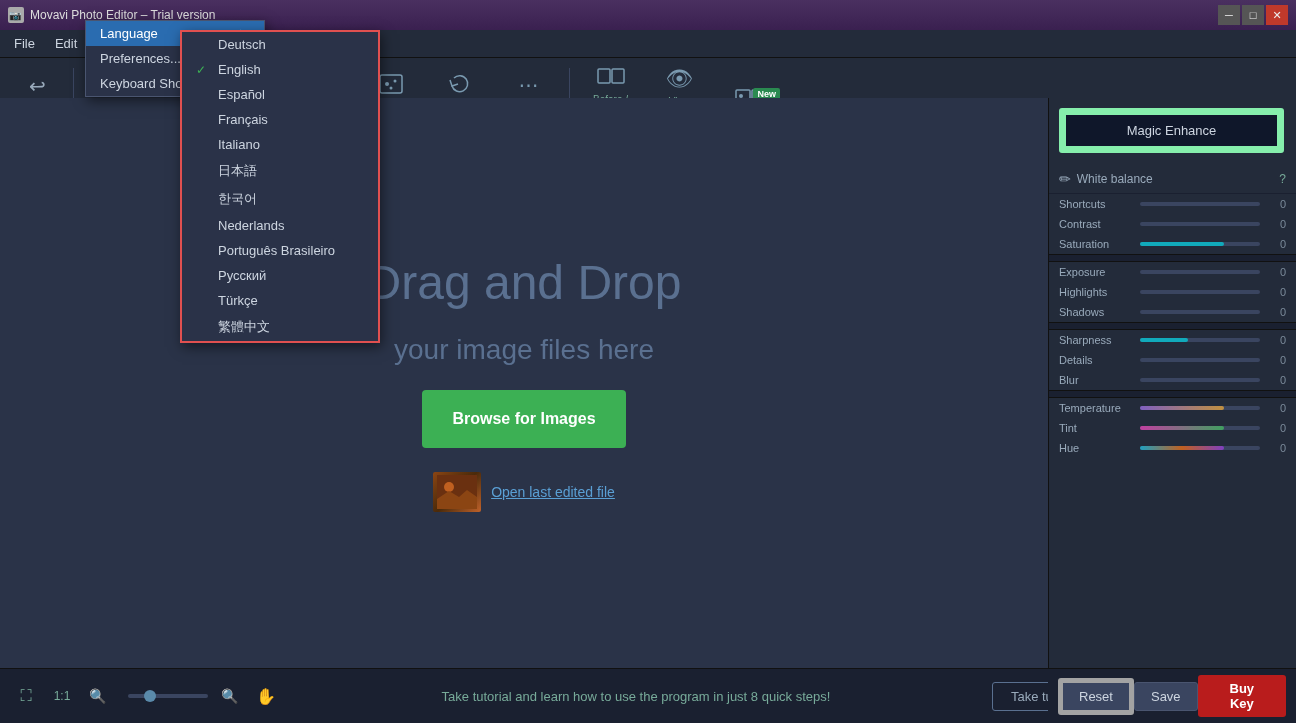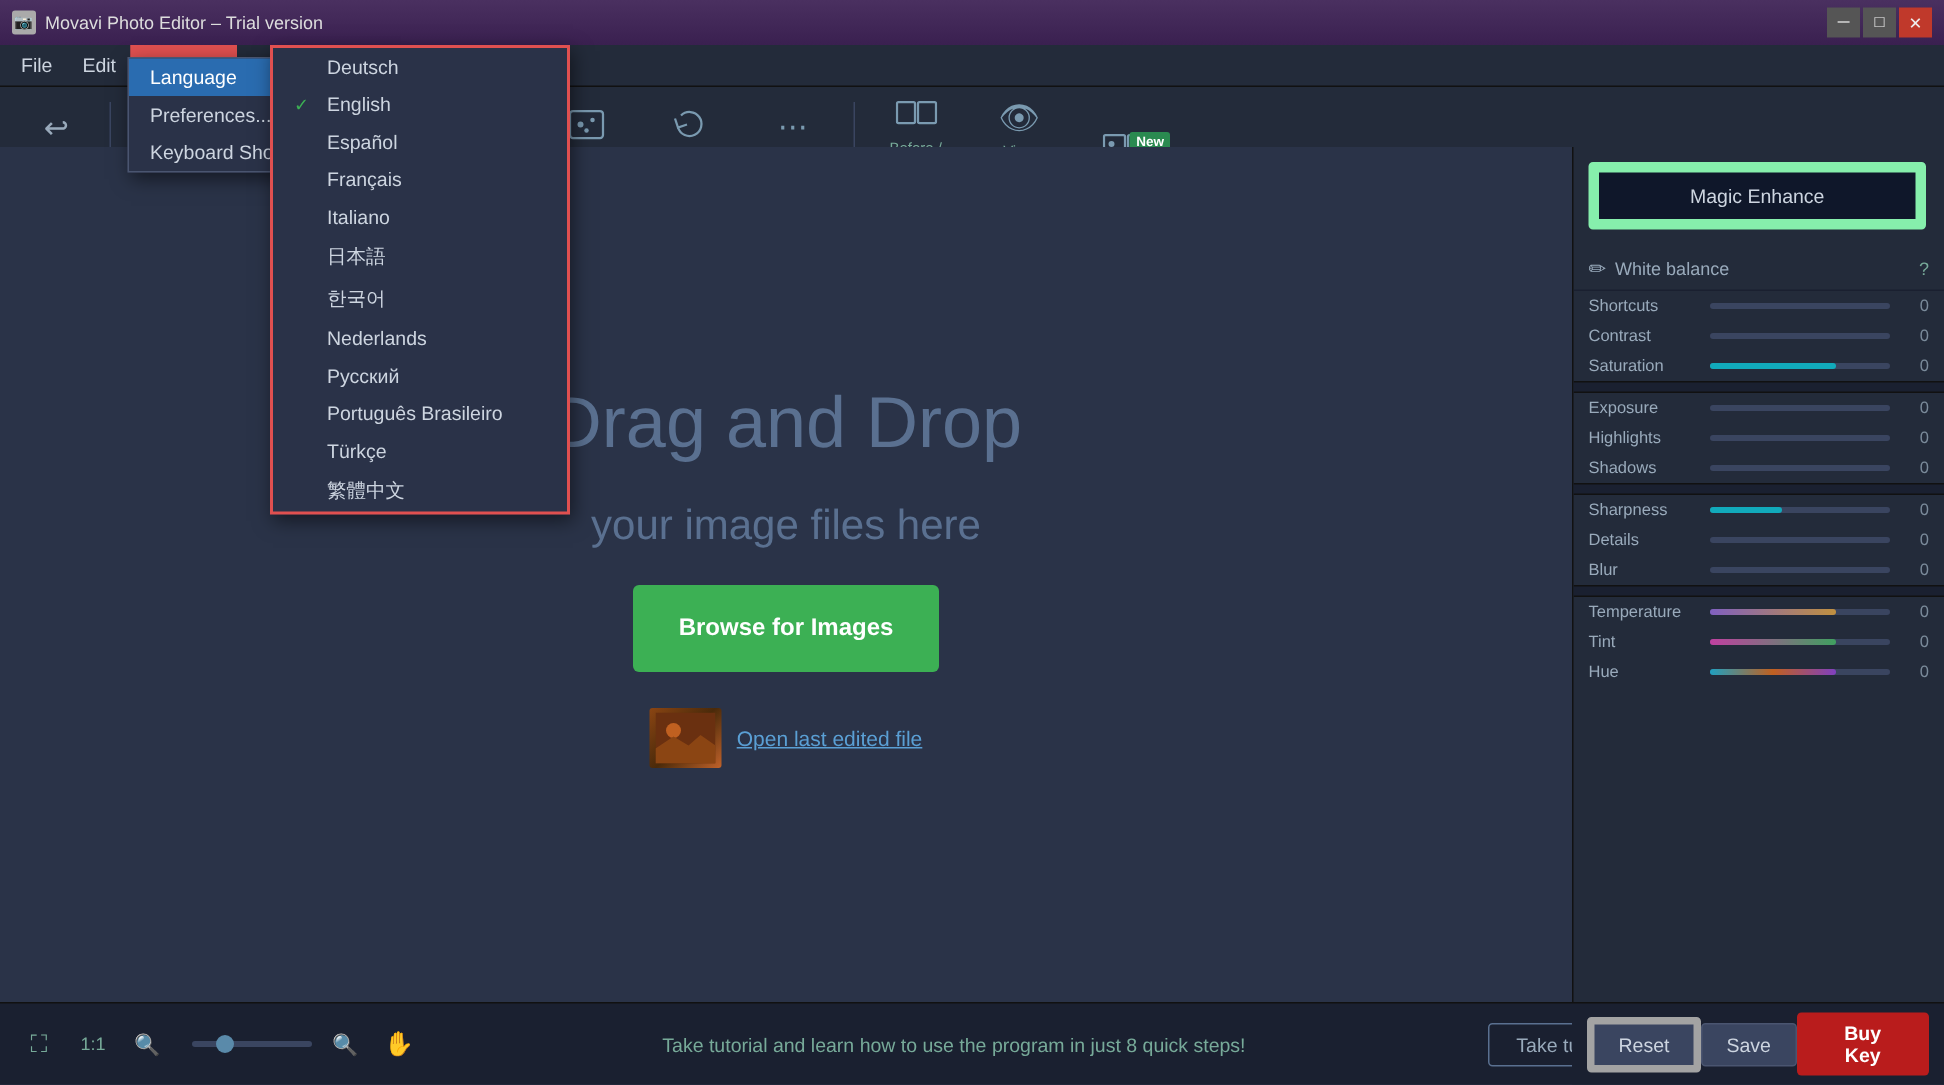--- a/index.html
+++ b/index.html
@@ -279,21 +279,21 @@
       align-items: center;
       justify-content: center;
       font-size: 36px;
       color: #5a7090;
     }
 
     
     #settings-dropdown {
       position: absolute;
       left: 85px;
-      top: 38px;
+      top: 20px;
       background: #2a3248;
       border: 1px solid #4a5570;
       z-index: 1000;
       min-width: 180px;
       box-shadow: 2px 4px 12px rgba(0,0,0,0.5);
     }
     .dropdown-item {
       padding: 5px 14px;
       font-size: 13px;
       color: #cdd5e0;
@@ -428,25 +428,25 @@
   <div class="lang-item">
     <span class="lang-check"></span>
     <span>한국어</span>
   </div>
   <div class="lang-item">
     <span class="lang-check"></span>
     <span>Nederlands</span>
   </div>
   <div class="lang-item">
     <span class="lang-check"></span>
+    <span>Português Brasileiro</span>
+  </div>
+  <div class="lang-item">
+    <span class="lang-check"></span>
     <span>Русский</span>
-  </div>
-  <div class="lang-item">
-    <span class="lang-check"></span>
-    <span>Português Brasileiro</span>
   </div>
   <div class="lang-item">
     <span class="lang-check"></span>
     <span>Türkçe</span>
   </div>
   <div class="lang-item">
     <span class="lang-check"></span>
     <span>繁體中文</span>
   </div>
 </div>

